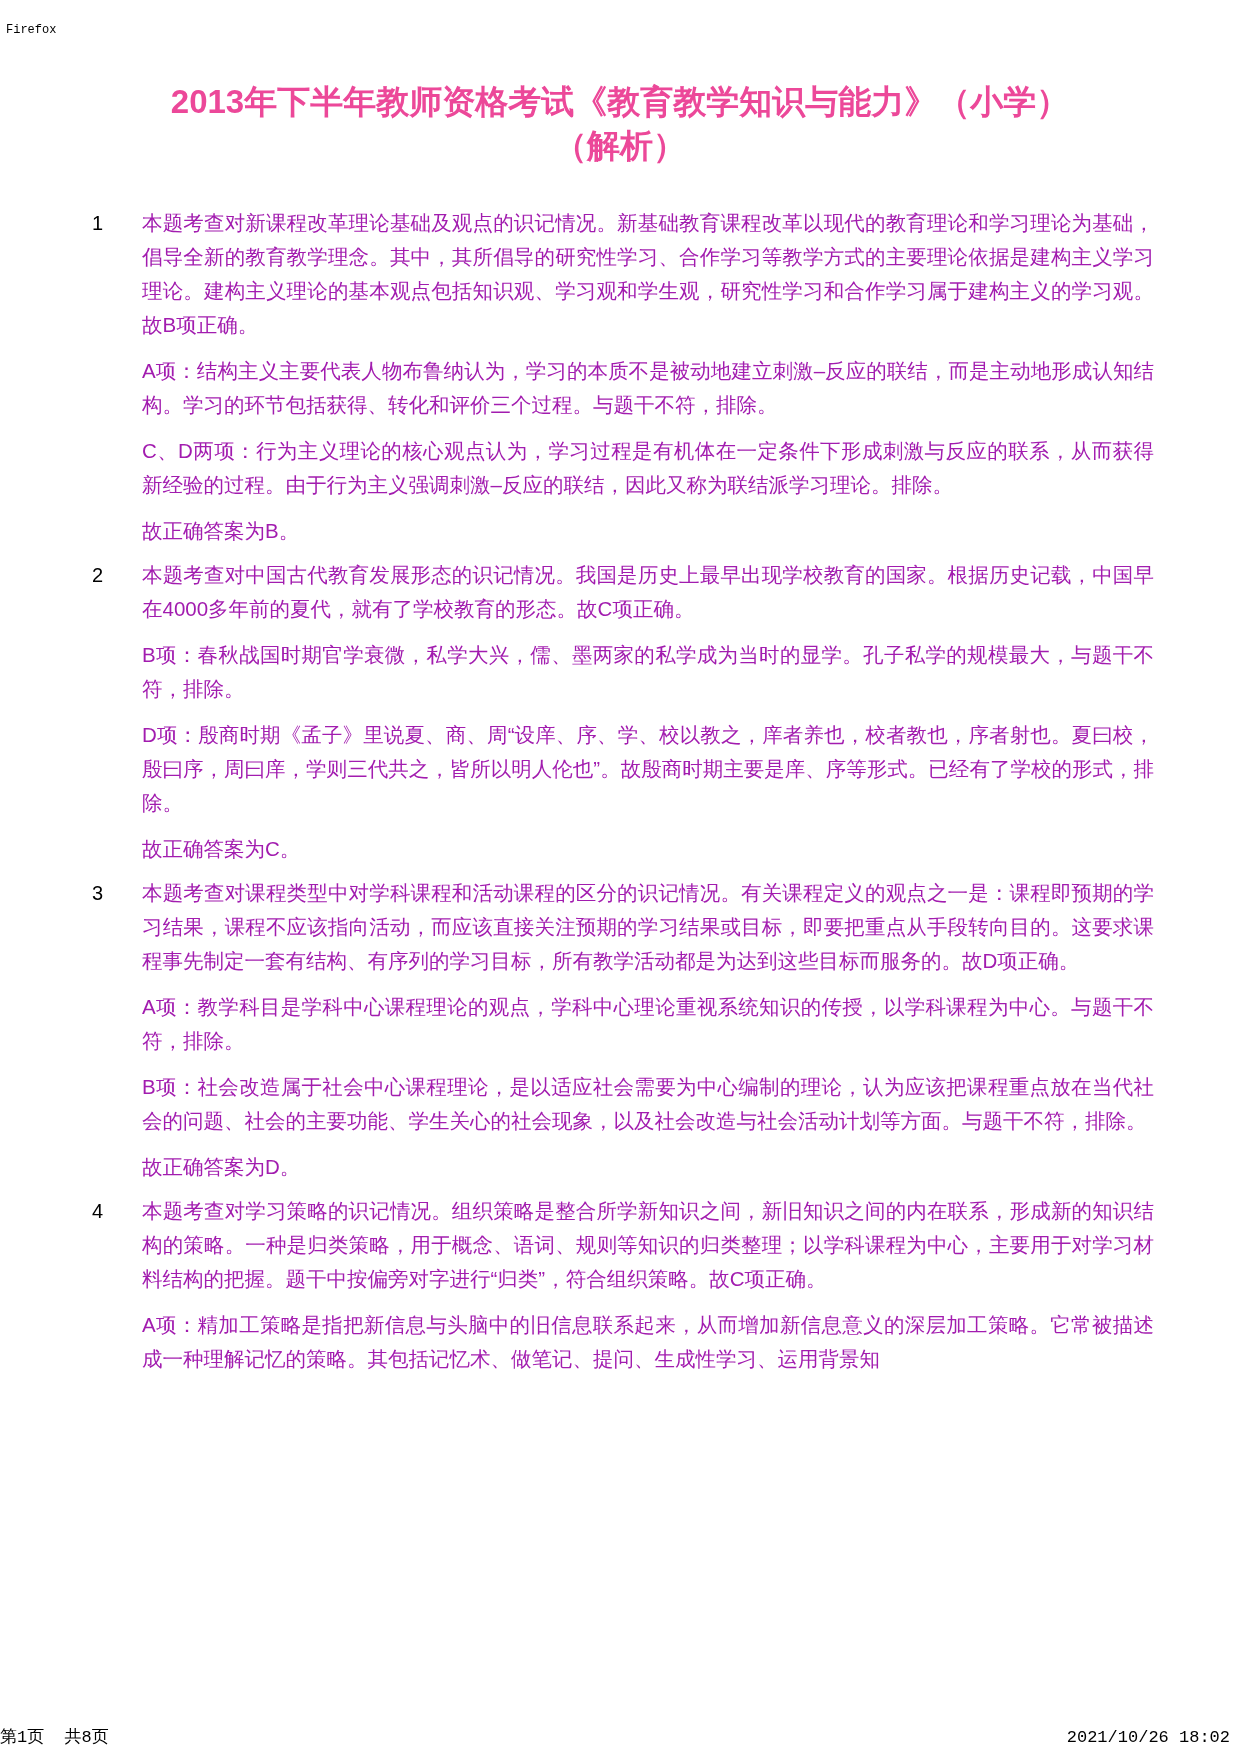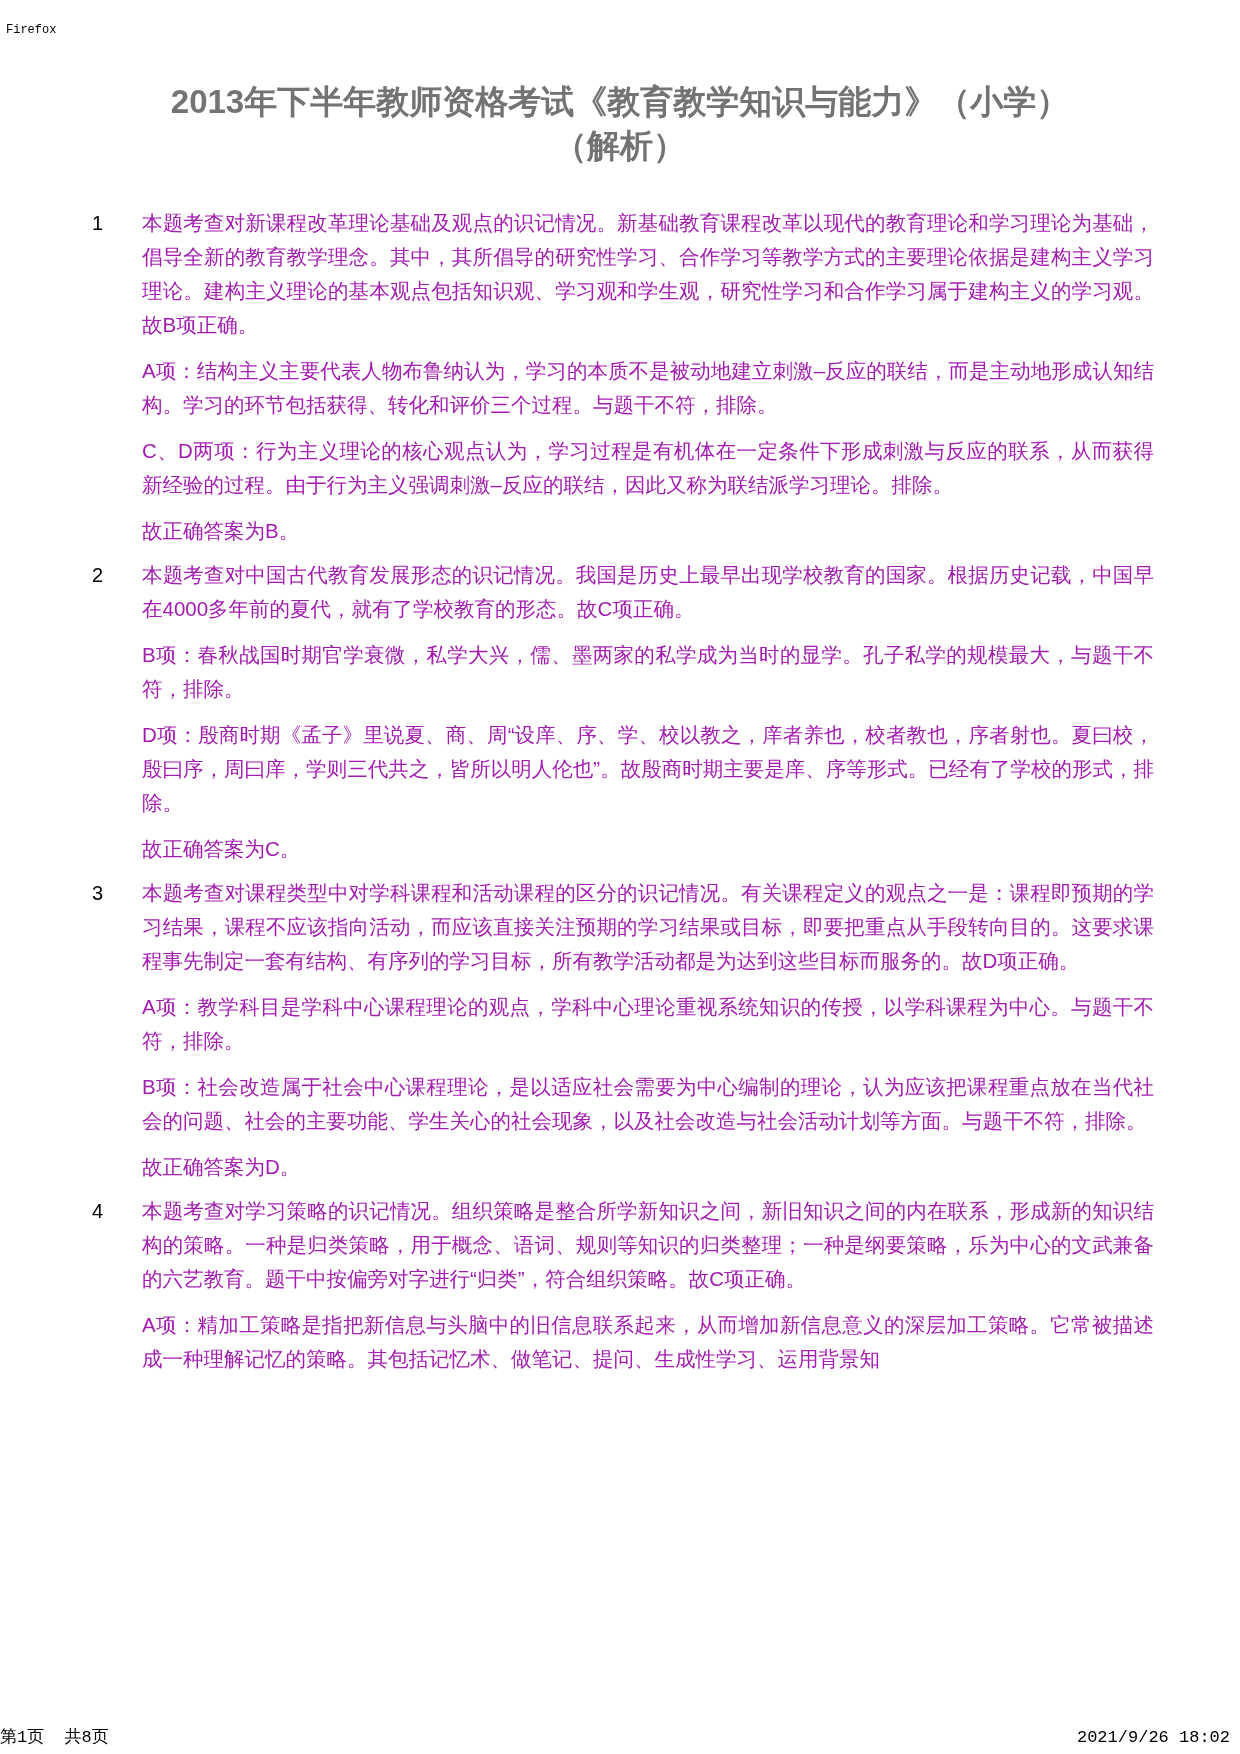--- a/index.html
+++ b/index.html
@@ -59,21 +59,21 @@
   }
 
   .doc-title {
     margin: 46px 0 0 0;
     padding: 0 14px;
     text-align: center;
     font-size: 33px;
     line-height: 44px;
     font-weight: bold;
     letter-spacing: 0px;
-    color: #737373;
+    color: #ec4899;
   }
   .doc-title .title-line2 { display: block; }
 
   .items {
     margin-top: 38px;
   }
 
   .item {
     position: relative;
     display: block;
@@ -171,27 +171,27 @@
         <p class="para">A项：教学科目是学科中心课程理论的观点，学科中心理论重视系统知识的传授，以学科课程为中心。与题干不符，排除。</p>
         <p class="para">B项：社会改造属于社会中心课程理论，是以适应社会需要为中心编制的理论，认为应该把课程重点放在当代社会的问题、社会的主要功能、学生关心的社会现象，以及社会改造与社会活动计划等方面。与题干不符，排除。</p>
         <p class="para">故正确答案为D。</p>
       </div>
     </div>
 
     <div class="item">
       <div class="item-row">
         <div class="item-num">4</div>
         <div class="item-body">
-          <p class="para">本题考查对学习策略的识记情况。组织策略是整合所学新知识之间，新旧知识之间的内在联系，形成新的知识结构的策略。一种是归类策略，用于概念、语词、规则等知识的归类整理；一种是纲要策略，乐为中心的文武兼备的六艺教育。题干中按偏旁对字进行“归类”，符合组织策略。故C项正确。</p>
+          <p class="para">本题考查对学习策略的识记情况。组织策略是整合所学新知识之间，新旧知识之间的内在联系，形成新的知识结构的策略。一种是归类策略，用于概念、语词、规则等知识的归类整理；以学科课程为中心，主要用于对学习材料结构的把握。题干中按偏旁对字进行“归类”，符合组织策略。故C项正确。</p>
         </div>
       </div>
       <div class="sub-paras">
         <p class="para">A项：精加工策略是指把新信息与头脑中的旧信息联系起来，从而增加新信息意义的深层加工策略。它常被描述成一种理解记忆的策略。其包括记忆术、做笔记、提问、生成性学习、运用背景知</p>
       </div>
     </div>
 
   </div>
 </div>
 
 <div class="print-footer">
   <span class="footer-left">第1页  共8页</span>
-  <span class="footer-right">2021/9/26 18:02</span>
+  <span class="footer-right">2021/10/26 18:02</span>
 </div>
 
 </body></html>

